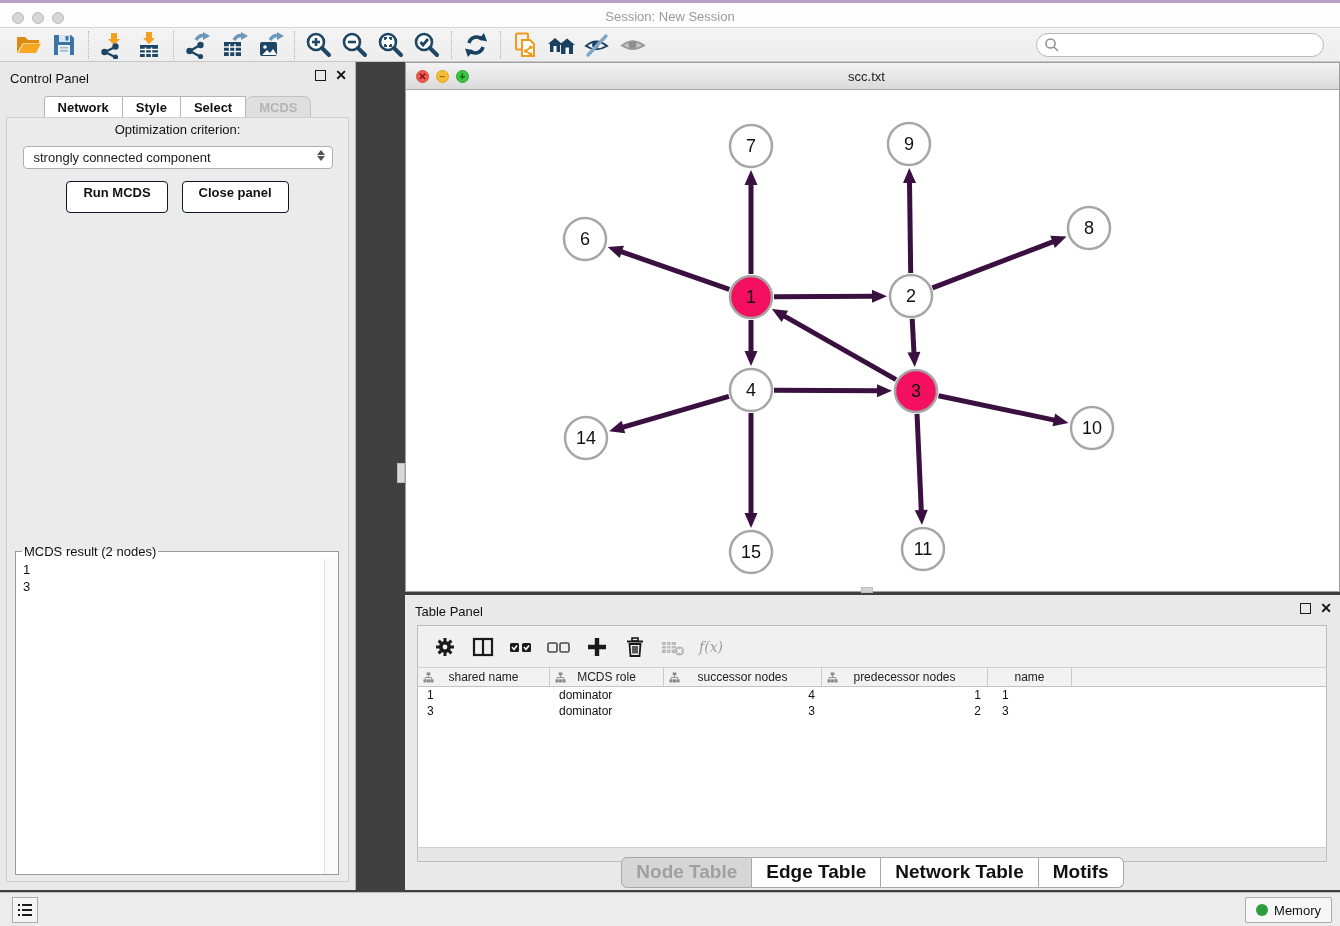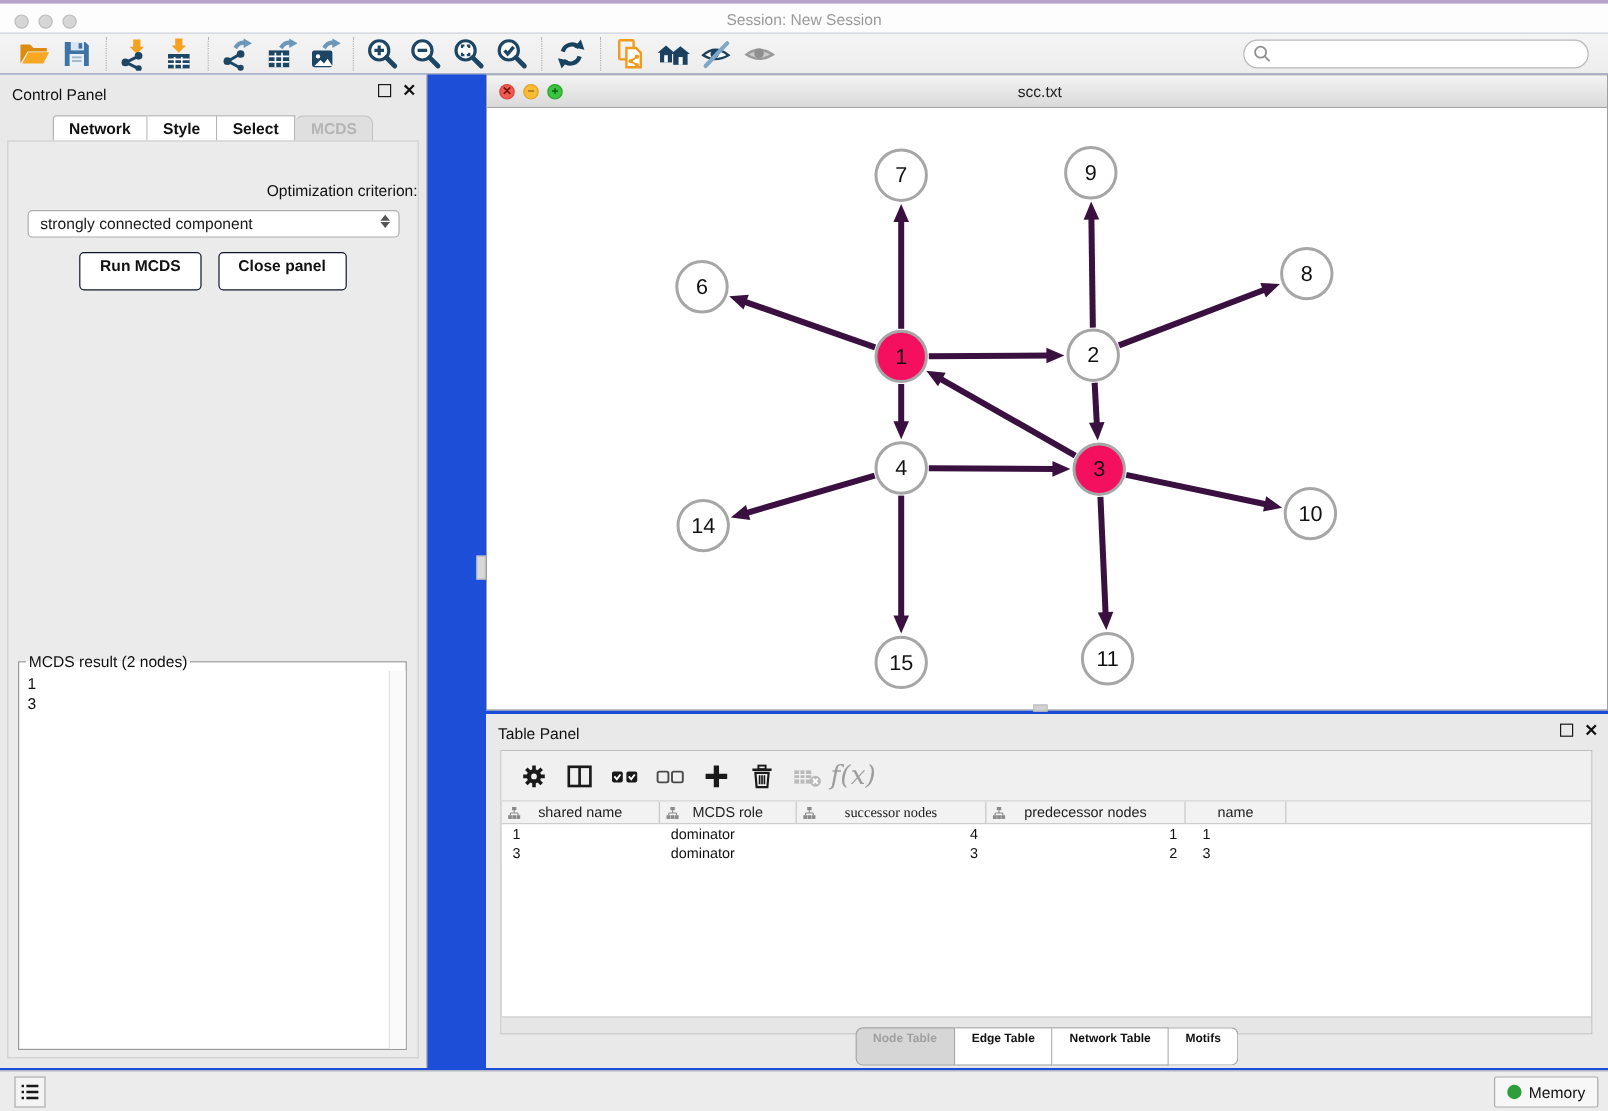--- a/index.html
+++ b/index.html
@@ -1,19 +1,19 @@
 <!DOCTYPE html>
 <html><head>
 <meta charset="utf-8">
 <style>
   * { margin:0; padding:0; box-sizing:border-box; }
   html,body { background:#dcdcdc; }
   .app {
     position:relative; width:1340px; height:926px;
-    background:#1d4ed8; overflow:hidden;
+    background:#404040; overflow:hidden;
     font-family:"Liberation Sans", sans-serif; font-size:13px; color:#1a1a1a;
   }
   
   .titlebar {
     position:absolute; top:0; left:0; right:0; height:28px;
     background:#fdfdfd; border-top:3px solid #b7a1c9; border-bottom:1px solid #d7d7d7;
   }
   .traffic { position:absolute; top:9px; left:12px; display:flex; gap:8px; }
   .tl { width:12px; height:12px; border-radius:50%; background:#d6d6d6; border:1px solid #bdbdbd; }
   .win-title {
@@ -53,21 +53,21 @@
   .tab:first-child { border-left:1px solid #b6b6b6; border-radius:3px 0 0 3px; }
   .tab:last-child { border-radius:0 3px 3px 0; }
   .tab.active {
     background:#dfdfdf; color:#b4b4b4; border-color:#c2c2c2;
     border-radius:7px 7px 0 0;
   }
   .cp-body {
     position:absolute; left:6px; right:6px; top:55px; bottom:8px;
     background:#ebebeb; border:1px solid #cfcfcf;
   }
-  .opt-label { text-align:right; margin-top:33px; font-size:13px; color:#111; }
+  .opt-label { text-align:center; margin-top:4px; font-size:13px; color:#111; }
   .select {
     position:relative; margin:9px auto 0; width:310px; height:23px;
     background:#fff; border:1px solid #aeaeae; border-radius:4px;
     display:flex; align-items:center; padding-left:10px; font-size:13px;
   }
   .select .arrows { position:absolute; right:7px; top:3px; display:flex; flex-direction:column; gap:1px; }
   .select .arrows i { display:block; width:0; height:0; border-left:4px solid transparent; border-right:4px solid transparent; }
   .select .arrows .up { border-bottom:5px solid #555; }
   .select .arrows .dn { border-top:5px solid #555; }
   .btn-row { display:flex; justify-content:center; gap:14px; margin-top:12px; }
@@ -102,33 +102,33 @@
   .grip-v { position:absolute; left:-9px; top:400px; width:8px; height:20px; background:#d8d8d8; border:1px solid #bdbdbd; }
   .grip-h { position:absolute; left:455px; bottom:-2px; width:12px; height:6px; background:#d2d2d2; border:1px solid #bdbdbd; }
   
   .table-panel {
     position:absolute; left:405px; top:595px; width:935px; height:295px;
     background:#e9e9e9;
   }
   .tp-box { position:absolute; left:12px; right:13px; top:30px; bottom:28px; background:#fff; border:1px solid #bdbdbd; }
   .tp-toolbar { height:42px; background:#f0f0f0; border-bottom:1px solid #cfcfcf; display:flex; align-items:center; padding-left:8px; }
   .tp-tbtn { width:38px; height:36px; display:flex; align-items:center; justify-content:center; }
-  .fx { font-family:"DejaVu Serif", serif; font-style:italic; font-size:22px; color:#9d9d9d; }
+  .fx { font-family:"DejaVu Serif", serif; font-style:italic; font-size:14px; color:#9d9d9d; }
   .grid-table { position:absolute; left:0; right:0; top:42px; bottom:14px; overflow:hidden; }
   .gt-header { display:flex; height:19px; background:#f2f2f2; border-bottom:1px solid #c4c4c4; }
   .gt-th { position:relative; border-right:1px solid #c9c9c9; font-size:12px; color:#222;
            display:flex; align-items:center; justify-content:center; }
   .gt-th svg { position:absolute; left:5px; top:4px; }
   .gt-row { display:flex; height:16px; background:#fff; }
   .gt-td { font-size:12px; color:#111; line-height:16px; white-space:nowrap; overflow:hidden; }
   .hscroll { position:absolute; left:0; right:0; bottom:0; height:14px; background:#e6e6e6; border-top:1px solid #cfcfcf; }
   .tp-tabs { position:absolute; left:0; right:0; bottom:2px; display:flex; justify-content:center; }
   .tp-tab {
     background:#fff; border:1px solid #a8a8a8; border-left:none;
-    padding:3px 14px 16px; font-weight:700; font-size:10px; color:#111;text-align:center;
+    padding:3px 14px 4px; font-weight:700; font-size:19px; color:#111;text-align:center;
   }
   .tp-tab:first-child { border-left:1px solid #a8a8a8; border-radius:6px 0 0 6px; }
   .tp-tab:last-child { border-radius:0 6px 6px 0; }
   .tp-tab.active { background:#d6d6d6; color:#a0a0a0; }
   
   .statusbar {
     position:absolute; left:0; right:0; bottom:0; height:34px;
     background:#ececec; border-top:1px solid #bdbdbd;
   }
   .sb-left {
@@ -513,21 +513,21 @@
             <div class="gt-th" style="width: 114px;">
               <svg width="11" height="11" viewBox="0 0 12 12">
                 <rect x="4" y="0.5" width="4" height="3" fill="#8a8a8a"></rect>
                 <path d="M6 3.5 V6 M2.5 6 H9.5 M2.5 6 V8 M9.5 6 V8" stroke="#8a8a8a" stroke-width="1" fill="none"></path>
                 <rect x="0.5" y="8" width="3.4" height="3.4" fill="#8a8a8a"></rect>
                 <rect x="4.3" y="8" width="3.4" height="3.4" fill="#8a8a8a"></rect>
                 <rect x="8.1" y="8" width="3.4" height="3.4" fill="#8a8a8a"></rect>
               </svg>
               <span>MCDS role</span>
             </div>
-            <div class="gt-th" style="width: 158px; font-family: Liberation Serif, serif;">
+            <div class="gt-th" style="width: 158px;">
               <svg width="11" height="11" viewBox="0 0 12 12">
                 <rect x="4" y="0.5" width="4" height="3" fill="#8a8a8a"></rect>
                 <path d="M6 3.5 V6 M2.5 6 H9.5 M2.5 6 V8 M9.5 6 V8" stroke="#8a8a8a" stroke-width="1" fill="none"></path>
                 <rect x="0.5" y="8" width="3.4" height="3.4" fill="#8a8a8a"></rect>
                 <rect x="4.3" y="8" width="3.4" height="3.4" fill="#8a8a8a"></rect>
                 <rect x="8.1" y="8" width="3.4" height="3.4" fill="#8a8a8a"></rect>
               </svg>
               <span>successor nodes</span>
             </div>
             <div class="gt-th" style="width: 166px;">

